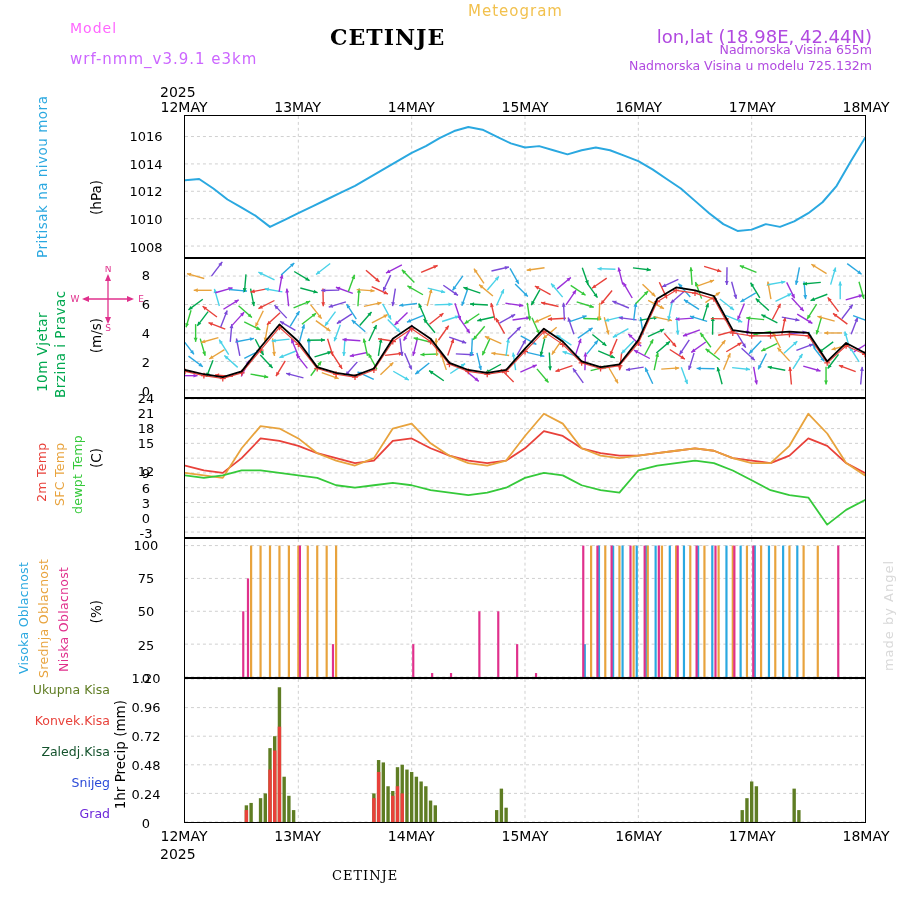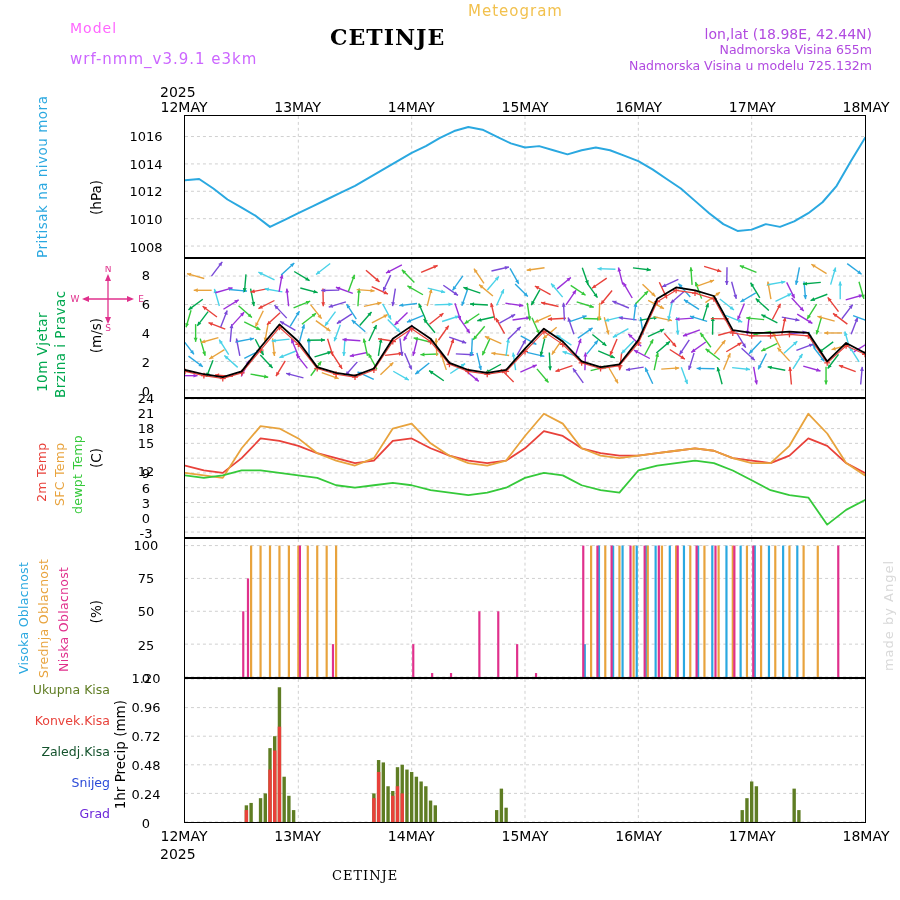--- a/index.html
+++ b/index.html
@@ -7,21 +7,21 @@
     width:900px;height:900px;background:#ffffff;
     font-family:"DejaVu Sans", sans-serif;
     position:relative;overflow:hidden;
   }
   .abs{position:absolute;}
   
   #meteogram-label{left:468px;top:2px;color:#f2c14e;font-size:15px;letter-spacing:1px;}
   #model-label{left:70px;top:20px;color:#ff66ff;font-size:14px;letter-spacing:1px;}
   #model-name{left:70px;top:50px;color:#cc66ff;font-size:15px;letter-spacing:1px;}
   #station-title{left:330px;top:24px;color:#000;font-size:22px;font-weight:bold;font-family:"DejaVu Serif",serif;letter-spacing:1px;}
-  #lonlat{right:28px;top:26px;color:#b14ae0;font-size:14px;text-align:right;}
+  #lonlat{right:28px;top:26px;color:#b14ae0;font-size:18px;text-align:right;}
   #alt1{right:28px;top:42px;color:#b14ae0;font-size:12.5px;}
   #alt2{right:28px;top:58px;color:#b14ae0;font-size:12.5px;text-align:right;}
   #year-top{left:160px;top:84px;color:#000;font-size:14px;}
   #watermark{right:4px;top:560px;color:#d9d9d9;font-size:13px;
     writing-mode:vertical-rl;transform:rotate(180deg);letter-spacing:1px;}
   
   #xlabels-top{left:150px;top:99px;width:716px;height:16px;}
   #xlabels-bot{left:150px;top:828px;width:716px;height:16px;}
   .xtick{position:absolute;font-size:14px;color:#000;transform:translateX(-50%);white-space:nowrap;}
   #year-bottom{left:160px;top:846px;color:#000;font-size:14px;}

